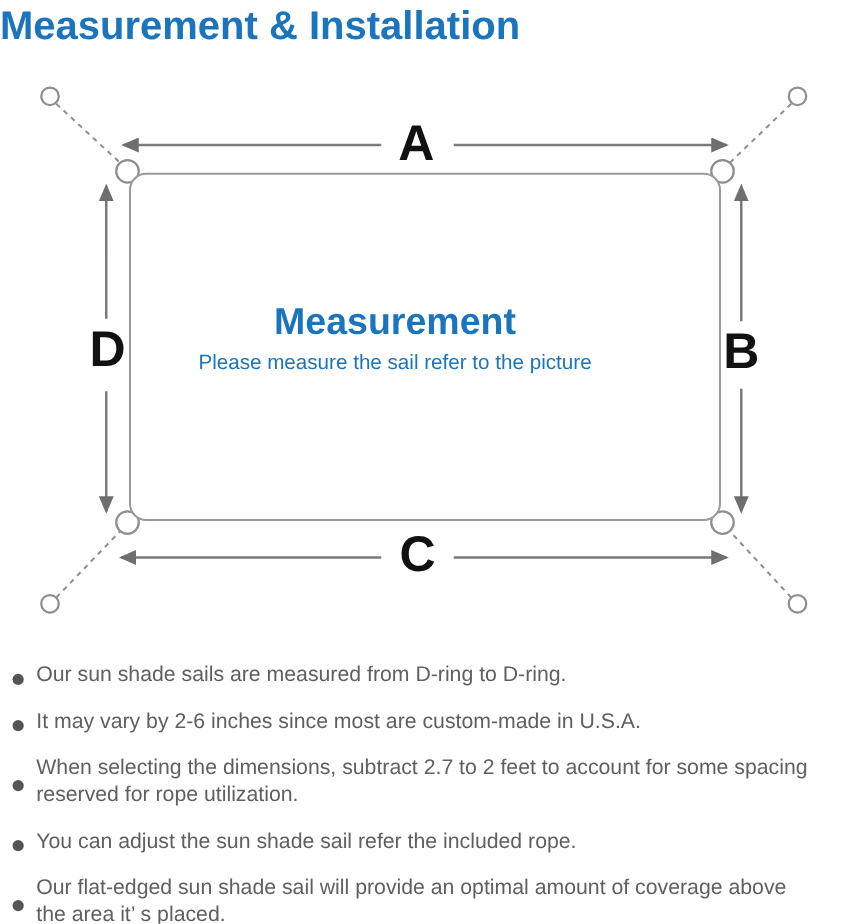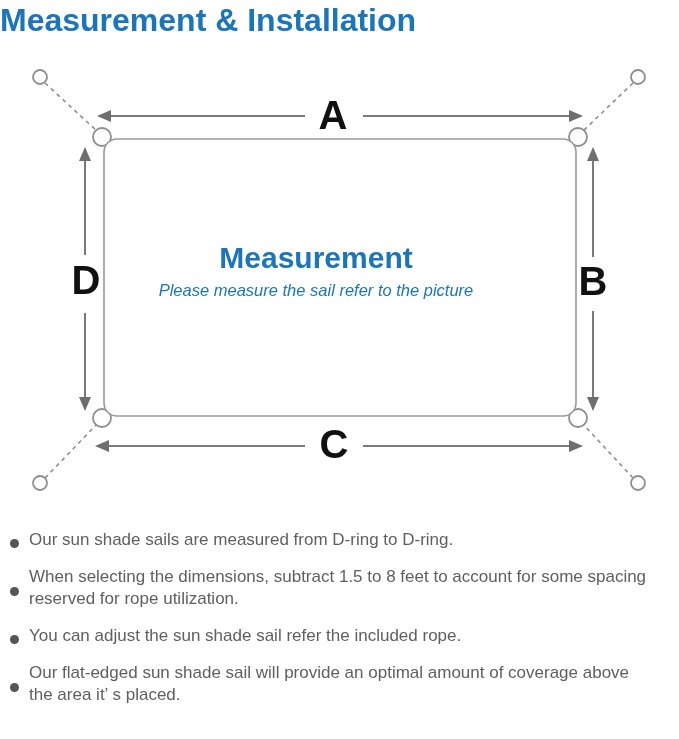--- a/index.html
+++ b/index.html
@@ -29,21 +29,21 @@
     position:absolute;width:60px;height:42px;text-align:center;
     font-size:40px;line-height:42px;font-weight:bold;color:#111111;
   }
   .label-a{left:303px;top:34px;}
   .label-b{left:563px;top:200px;}
   .label-c{left:304px;top:363px;}
   .label-d{left:56px;top:199px;}
 
   .center{position:absolute;left:104px;top:182px;width:424px;text-align:center;}
   .center-title{font-size:30px;line-height:32px;font-weight:bold;color:#1b75bc;margin-bottom:6px;}
-  .center-sub{font-size:16.5px;line-height:20px;color:#1b75bc;font-style:italic;}
+  .center-sub{font-size:16.5px;line-height:20px;color:#1b75bc;}
 
   
   .notes{
     position:absolute;top:529px;left:10px;right:8px;margin:0;padding:0;
     list-style:none;display:flex;flex-direction:column;gap:15px;
   }
   .notes li{display:flex;align-items:center;}
   .dot{
     flex:0 0 auto;width:9px;height:9px;border-radius:50%;
     background:#555555;margin:7px 10px 0 0;
@@ -119,21 +119,25 @@
     </div>
   </div>
 
   <ul class="notes">
     <li>
       <span class="dot"></span>
       <span class="note-text">Our sun shade sails are measured from D-ring to D-ring.</span>
     </li>
     <li>
       <span class="dot"></span>
-      <span class="note-text">When selecting the dimensions, subtract 1.5 to 8 feet to account for some spacing
+      <span class="note-text">It may vary by 2-6 inches since most are custom-made in U.S.A.</span>
+    </li>
+    <li>
+      <span class="dot"></span>
+      <span class="note-text">When selecting the dimensions, subtract 2.7 to 2 feet to account for some spacing
 reserved for rope utilization.</span>
     </li>
     <li>
       <span class="dot"></span>
       <span class="note-text">You can adjust the sun shade sail refer the included rope.</span>
     </li>
     <li>
       <span class="dot"></span>
       <span class="note-text">Our flat-edged sun shade sail will provide an optimal amount of coverage above
 the area it’ s placed.</span>

